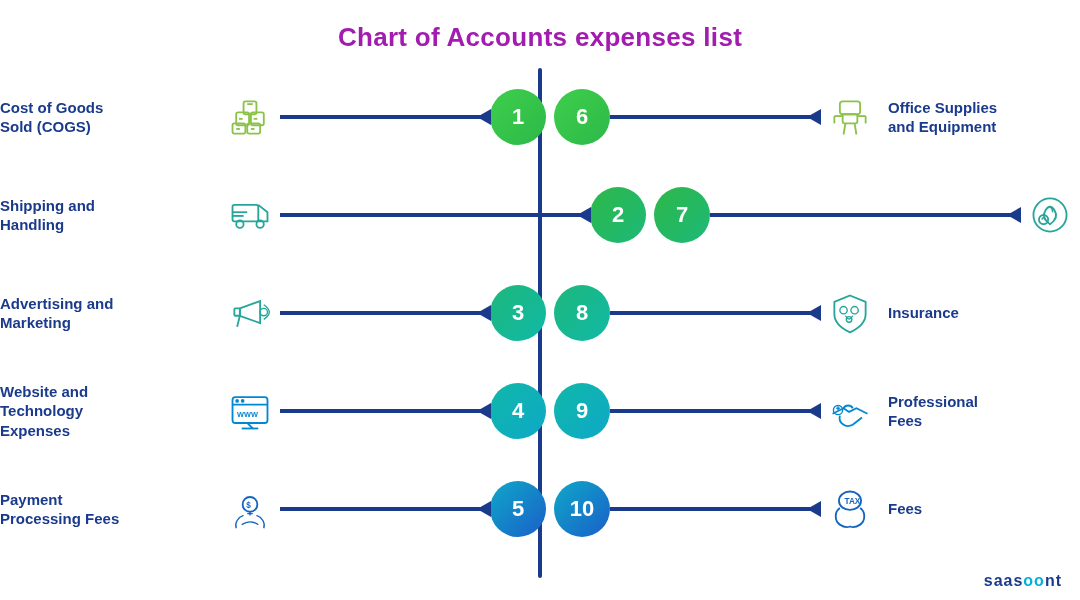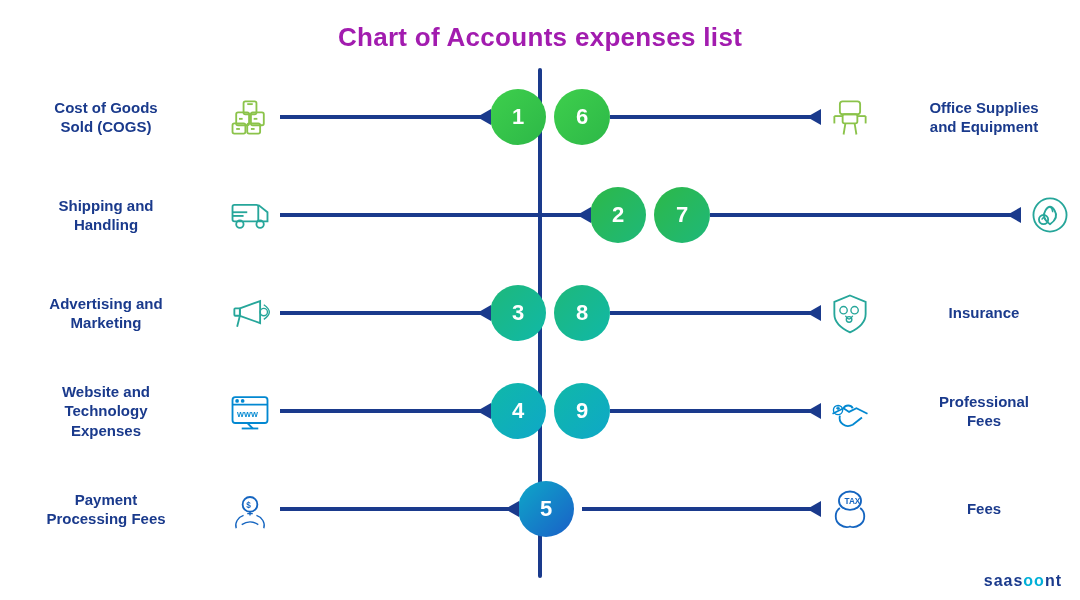--- a/index.html
+++ b/index.html
@@ -54,21 +54,21 @@
     .row {
       display: flex;
       align-items: center;
       height: 98px;
       position: relative;
     }
 
     
     .left-label {
       width: 220px;
-      text-align: center;
+      text-align: left;
       font-size: 15px;
       font-weight: 700;
       color: #1a3a8c;
       line-height: 1.3;
       padding-right: 8px;
     }
 
     .left-icon {
       width: 60px;
       display: flex;
@@ -135,21 +135,21 @@
     .right-icon {
       width: 60px;
       display: flex;
       align-items: center;
       justify-content: center;
       font-size: 28px;
     }
 
     .right-label {
       width: 200px;
-      text-align: center;
+      text-align: left;
       font-size: 15px;
       font-weight: 700;
       color: #1a3a8c;
       line-height: 1.3;
       padding-left: 8px;
     }
 
     
     .row-inner {
       display: flex;
@@ -344,20 +344,21 @@
             <text x="21" y="24" font-size="9" fill="#1565c0" font-weight="bold">$</text>
             <path d="M18 32 C12 34 8 40 10 46" stroke="#1565c0" stroke-width="1.5" fill="none"></path>
             <path d="M32 32 C38 34 42 40 40 46" stroke="#1565c0" stroke-width="1.5" fill="none"></path>
             <path d="M16 42 Q25 36 34 42" stroke="#1565c0" stroke-width="1.5" fill="none"></path>
             <path d="M25 28 L25 32 M22 30 L28 30" stroke="#1565c0" stroke-width="1.5"></path>
           </svg>
         </div>
         <div class="left-arrow-line"></div>
         <div class="circle circle-5">5</div>
         <div style="width:8px;"></div>
+        <div class="circle circle-10">10</div>
         <div class="right-arrow-line"></div>
         <div class="right-icon">
           <svg class="icon-svg" viewBox="0 0 50 50" fill="none">
             <ellipse cx="25" cy="16" rx="12" ry="10" stroke="#1565c0" stroke-width="2" fill="none"></ellipse>
             <text x="19" y="20" font-size="9" fill="#1565c0" font-weight="bold">TAX</text>
             <path d="M14 24 C8 28 8 38 14 42 Q20 46 25 44 Q30 46 36 42 C42 38 42 28 36 24" stroke="#1565c0" stroke-width="2" fill="none"></path>
           </svg>
         </div>
         <div class="right-label">Fees</div>
       </div>

